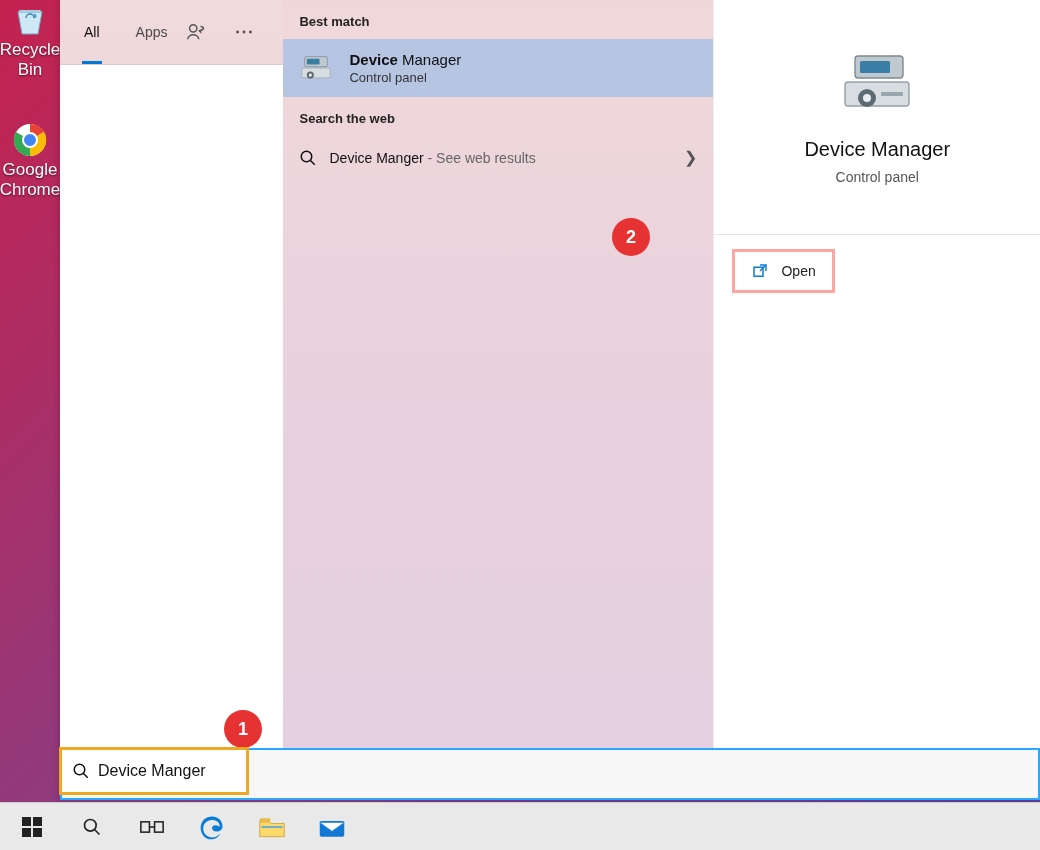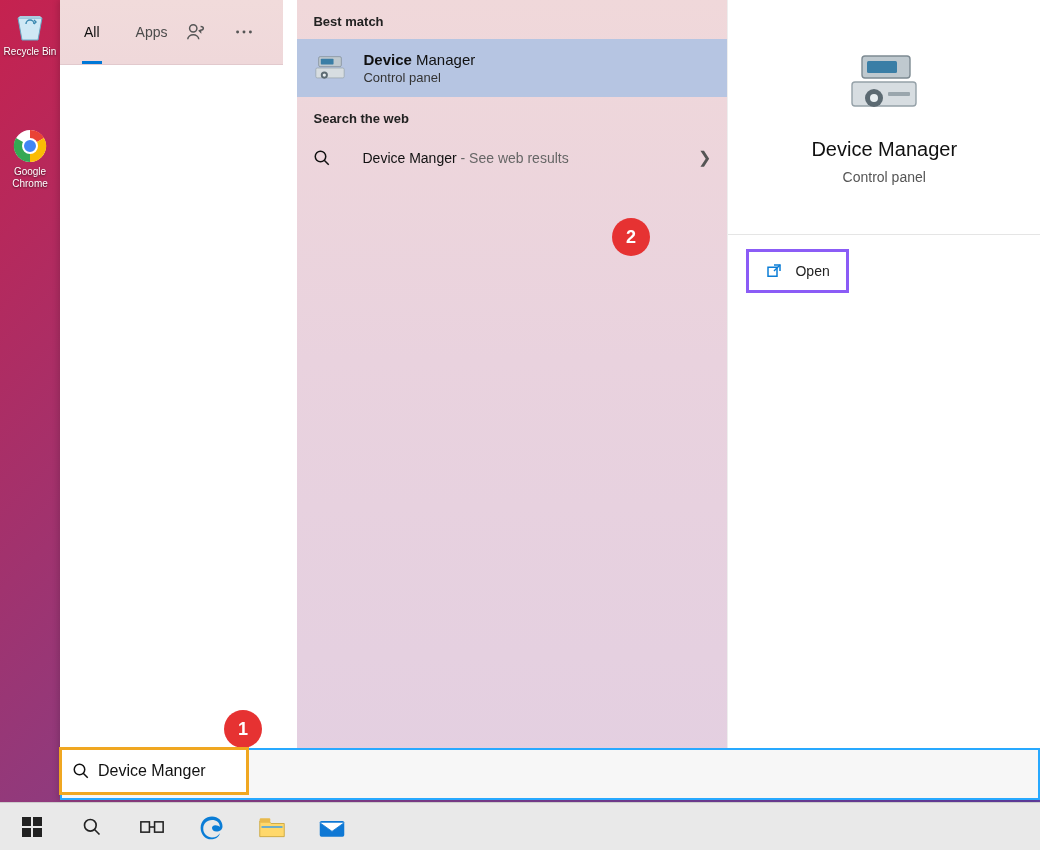--- a/index.html
+++ b/index.html
@@ -7,21 +7,21 @@
   body {
     background: linear-gradient(135deg, #c5224f 0%, #8a3d82 50%, #5e3da0 100%);
     position: relative;
   }
 
   
   .desktop-icons { position: absolute; top: 0; left: 0; width: 60px; }
   .desktop-icon {
     width: 60px; height: 80px;
     display: flex; flex-direction: column; align-items: center; justify-content: flex-start;
-    padding-top: 6px; color: #fff; font-size: 10px; text-align: center; text-shadow: 0 1px 2px rgba(0,0,0,.6);
+    color: #fff; font-size: 17px; text-align: center; text-shadow: 0 1px 2px rgba(0,0,0,.6);
     line-height: 1.2;
   }
 
   
   .search-panel {
     position: absolute; left: 60px; top: 0; width: 980px; height: 800px;
     background: #fff; box-shadow: -2px 0 6px rgba(0,0,0,.15);
     display: flex; flex-direction: row;
   }
 
@@ -44,39 +44,39 @@
   }
   .tab .chev { margin-left: 6px; font-size: 10px; color: #555; }
   .tabs-right { margin-left: auto; display: flex; align-items: center; gap: 26px; padding-right: 18px; }
   .header-icon { width: 22px; height: 22px; display:flex; align-items:center; justify-content:center; color:#555; }
 
   
   .panel-body { flex: 1; display: flex; min-height: 0; }
   .results-col {
     width: 430px;
     background: linear-gradient(to bottom, #f0d8da 0%, #e9d2de 45%, #e3cfe1 100%);
-    display: flex; flex-direction: column; margin-left: 14px;
+    display: flex; flex-direction: column;
   }
   .section-label { font-size: 13px; font-weight: 600; color: #222; padding: 14px 16px 10px; }
   .result-item {
     display: flex; align-items: center; gap: 16px;
     padding: 12px 16px; cursor: pointer;
   }
   .result-item.selected { background: #b6c5e2; }
   .result-icon { width: 34px; height: 34px; flex: 0 0 34px; display:flex; align-items:center; justify-content:center; }
   .result-texts { flex: 1; }
   .result-title { font-size: 15px; color: #111; }
   .result-title .hl { font-weight: 600; }
   .result-sub { font-size: 13px; color: #333; margin-top: 2px; }
   .web-item {
     display: flex; align-items: center; gap: 16px;
     padding: 12px 16px; cursor: pointer; font-size: 14px; color: #111;
     justify-content: space-between;
   }
-  .web-item .left { display:flex; align-items:center; gap:31px; }
+  .web-item .left { display:flex; align-items:center; gap:12px; }
   .web-item .sub { color: #666; }
   .web-item .chev-right { color: #555; font-size: 16px; }
 
   .preview-col {
     flex: 1; background: #fff; border-left: 1px solid #eee;
     display: flex; flex-direction: column;
   }
   .preview-header {
     height: 235px; display: flex; flex-direction: column; align-items: center; justify-content: center;
     border-bottom: 1px solid #e5e5e5; position: relative;
@@ -87,21 +87,21 @@
   .callout {
     width: 38px; height: 38px; border-radius: 50%; background: #e63232; color:#fff;
     display:flex; align-items:center; justify-content:center; font-size:18px; font-weight:600;
     position:absolute;
   }
   .callout-2 { right: 390px; bottom: -22px; }
 
   .actions { padding: 14px 18px; }
   .open-action {
     display: inline-flex; align-items: center; gap: 12px;
-    padding: 10px 16px; border: 3px solid #8b5cf6;
+    padding: 10px 16px; border: 3px solid #fca5a5;
     font-size: 14px; color: #222; cursor: pointer; background:#fff;
   }
   .open-action .glyph { color: #0b7dd6; }
 
   
   .search-strip {
     position: absolute; left: 60px; right: 0; top: 748px; height: 52px;
     display: flex; background: #f7f7f7;
     border: 2px solid #28a9ff;
   }

